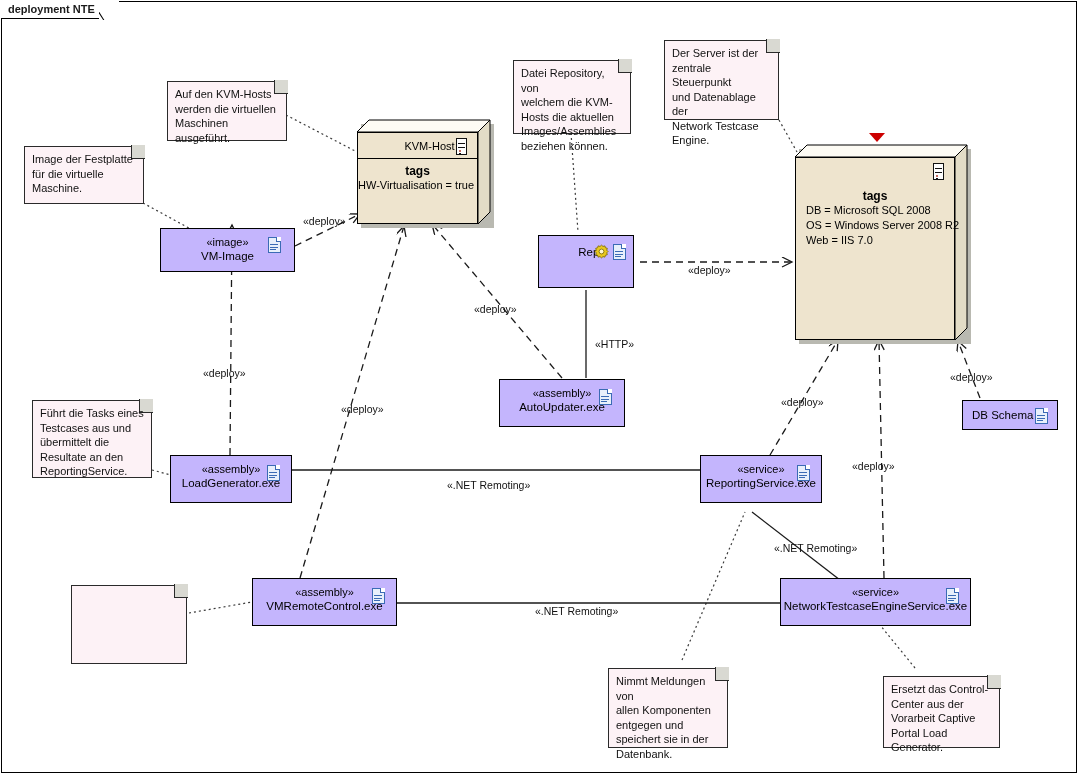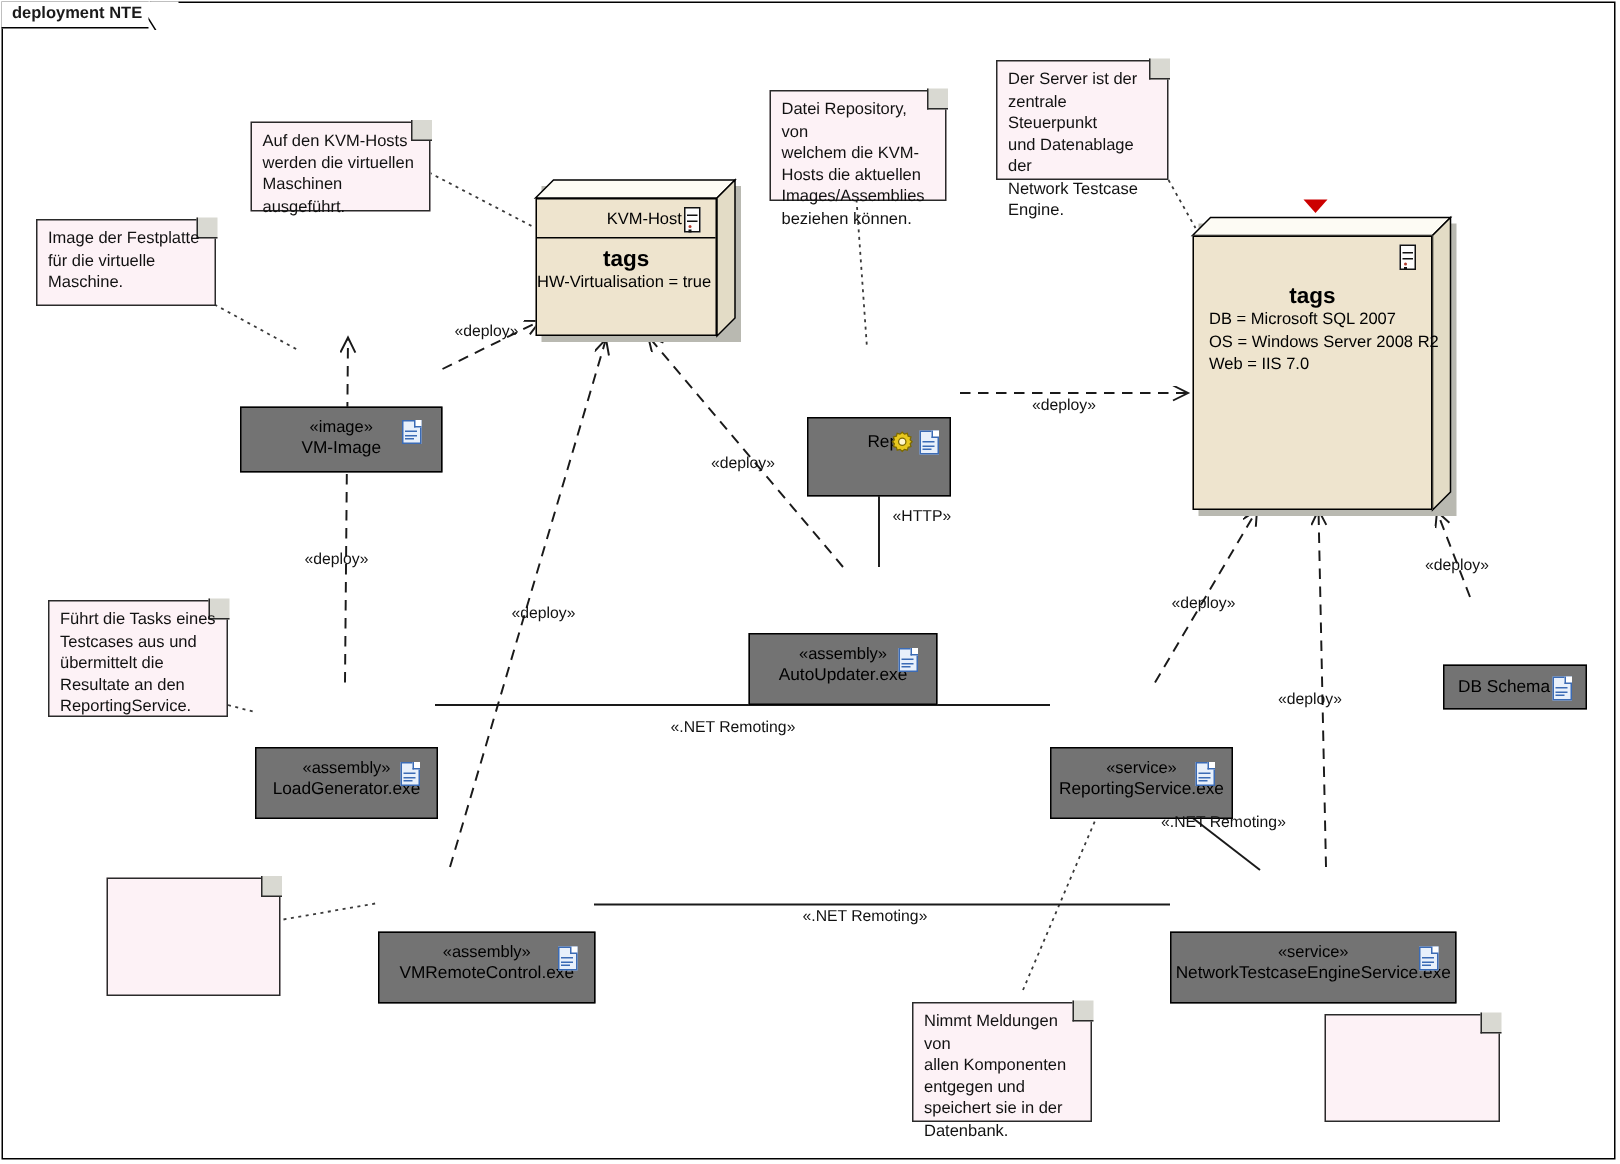--- a/index.html
+++ b/index.html
@@ -67,42 +67,41 @@
     line-height:26px;height:26px;
     border-bottom:1px solid #000;
     box-sizing:border-box;
     padding-left:24px;
   }
   .node3d .tagsbox{
     position:absolute;left:0;right:0;
     font-size:11px;color:#000;
   }
   .node3d .tagshdr{
-    text-align:center;font-weight:bold;font-size:15px;padding-top:3px;
+    text-align:center;font-weight:bold;font-size:12px;padding-top:3px;
   }
   .node3d .tagline{padding-left:10px;line-height:15px;white-space:nowrap;}
 
   
   .dev-icon{
     position:absolute;width:11px;height:17px;
     background:#fdfdfd;border:1.4px solid #111;box-sizing:border-box;
   }
   .dev-icon i{display:block;position:absolute;background:#111;}
   .dev-icon i.l1{left:1px;right:1px;top:4px;height:1.4px;}
   .dev-icon i.l2{left:1px;right:1px;top:8px;height:1.4px;}
   .dev-icon i.d1{left:2px;top:11px;width:2px;height:2px;border-radius:50%;background:#b03b2e;}
   .dev-icon i.d2{left:2px;top:14px;width:2px;height:1.6px;}
 
   
   .artifact{
     position:absolute;
-    background:#737373;
+    background:#c4b5fd;
     border:1.5px solid #000;
     box-sizing:border-box;
-    margin-top:43px;
   }
   .artifact .shadow{
     position:absolute;left:4px;top:4px;right:-4px;bottom:-4px;
     background:#bdbdb5;z-index:-1;
   }
   .artifact .stereo{
     text-align:center;font-size:11px;color:#000;line-height:14px;
     margin-top:6px;
   }
   .artifact .nm{
@@ -262,21 +261,21 @@
     </svg>
     <div class="face" style="left:0;top:12px;width:160px;height:183px;">
       <div class="dev-icon" style="right:10px;top:5px;">
         <i class="l1"></i>
           <i class="l2"></i>
           <i class="d1"></i>
           <i class="d2"></i>
       </div>
       <div class="tagsbox" style="top:28px;">
         <div class="tagshdr">tags</div>
-        <div class="tagline">DB = Microsoft SQL 2007</div>
+        <div class="tagline">DB = Microsoft SQL 2008</div>
         <div class="tagline">OS = Windows Server 2008 R2</div>
         <div class="tagline">Web = IIS 7.0</div>
       </div>
     </div>
   </div>
 
   <div class="artifact" style="left:160px;top:228px;width:135px;height:44px;">
     <div class="shadow"></div>
     <div class="stereo">«image»</div>
     <div class="nm">VM-Image</div>
@@ -460,20 +459,24 @@
 entgegen und
 speichert sie in der
 Datenbank.</div>
   </div>
 
   <div class="note" style="left:883px;top:676px;width:117px;height:72px;">
     <div class="shadow"></div>
     <div class="body"></div>
     <div class="corner-mask"></div>
     <div class="corner"></div>
+    <div class="txt">Ersetzt das Control-
+Center aus der
+Vorarbeit Captive
+Portal Load Generator.</div>
   </div>
 
   <div class="clabel" style="left:303px;top:215px;">«deploy»</div>
   <div class="clabel" style="left:474px;top:303px;">«deploy»</div>
   <div class="clabel" style="left:203px;top:367px;">«deploy»</div>
   <div class="clabel" style="left:341px;top:403px;">«deploy»</div>
   <div class="clabel" style="left:688px;top:264px;">«deploy»</div>
   <div class="clabel" style="left:781px;top:396px;">«deploy»</div>
   <div class="clabel" style="left:852px;top:460px;">«deploy»</div>
   <div class="clabel" style="left:950px;top:371px;">«deploy»</div>

